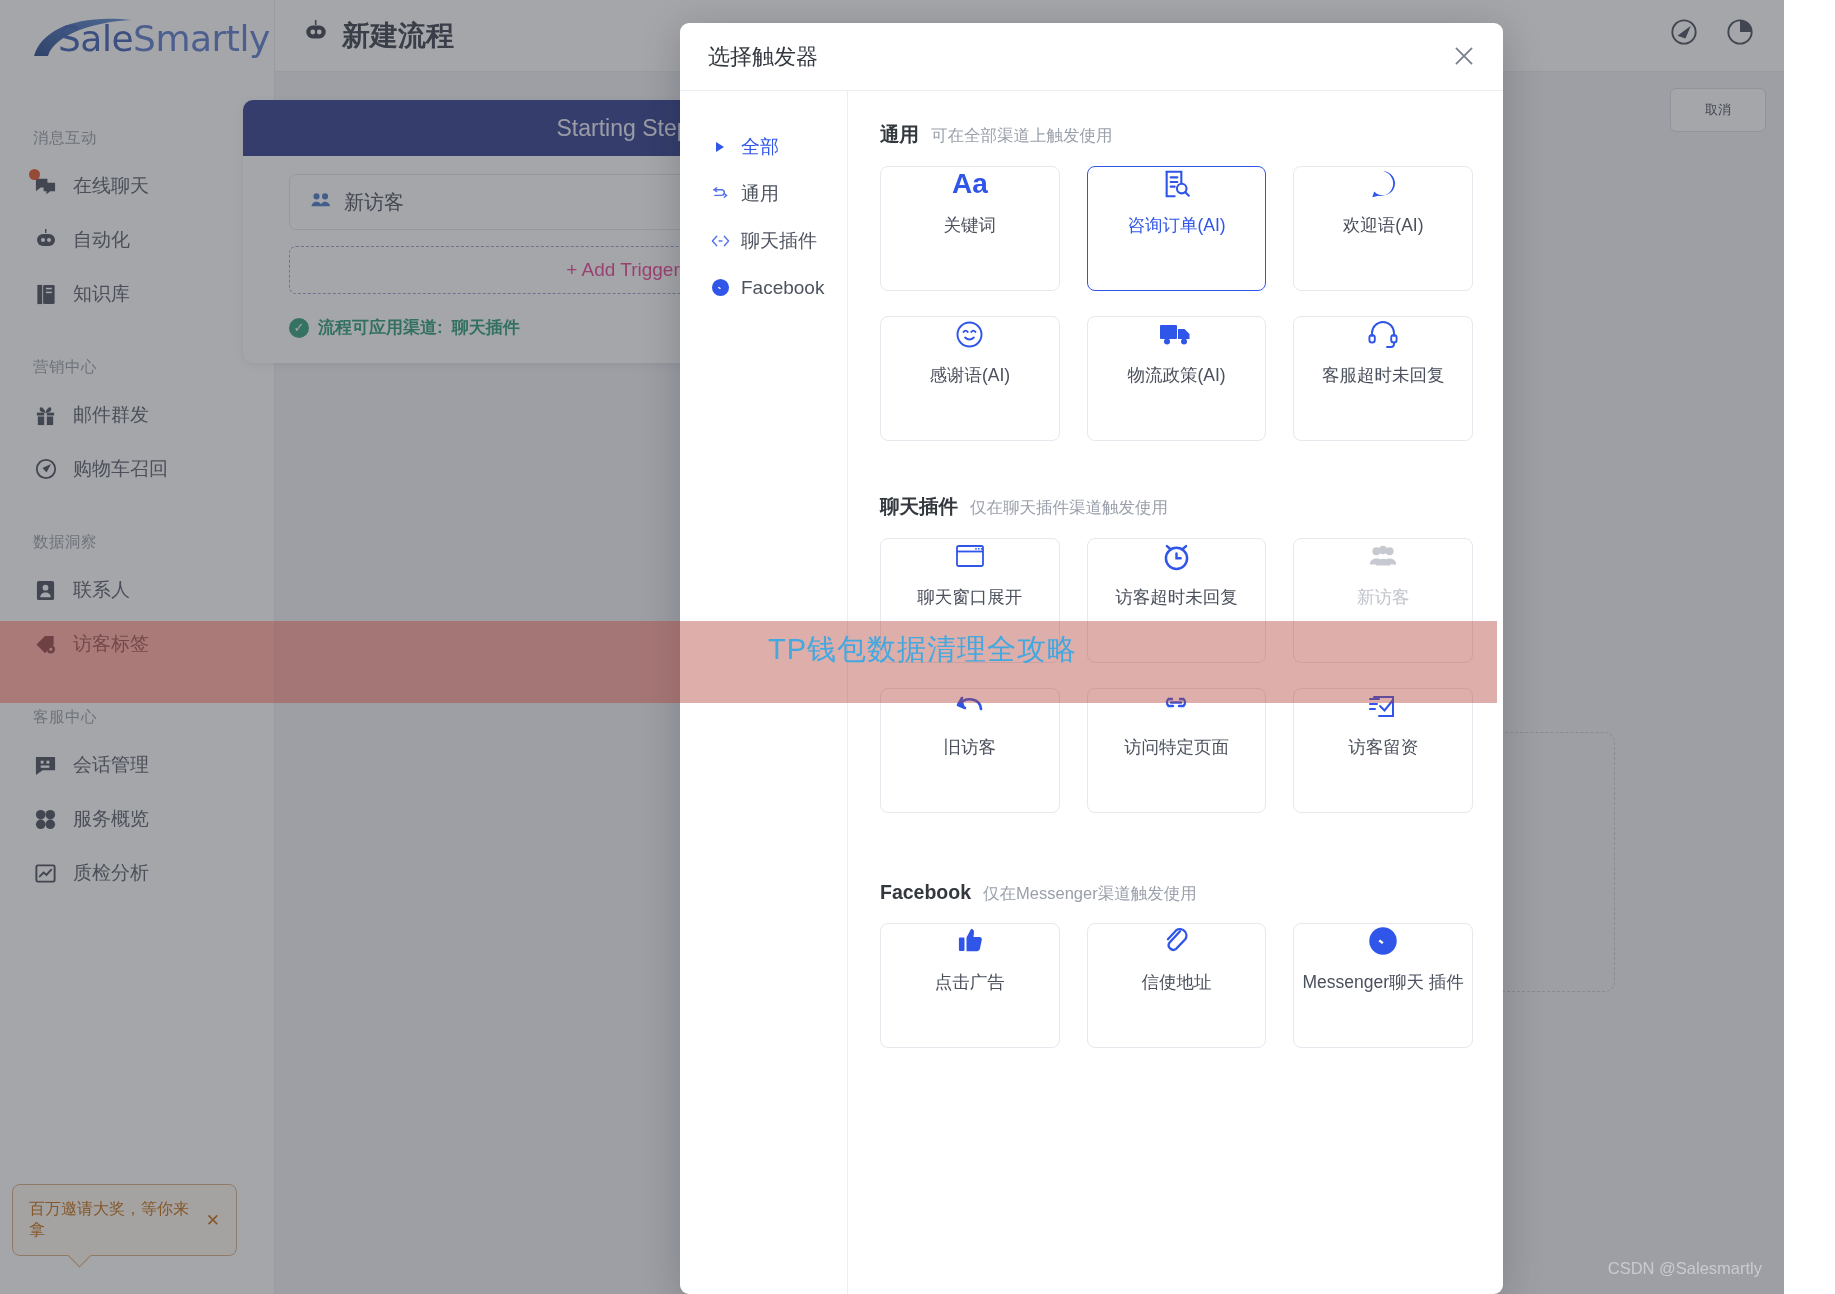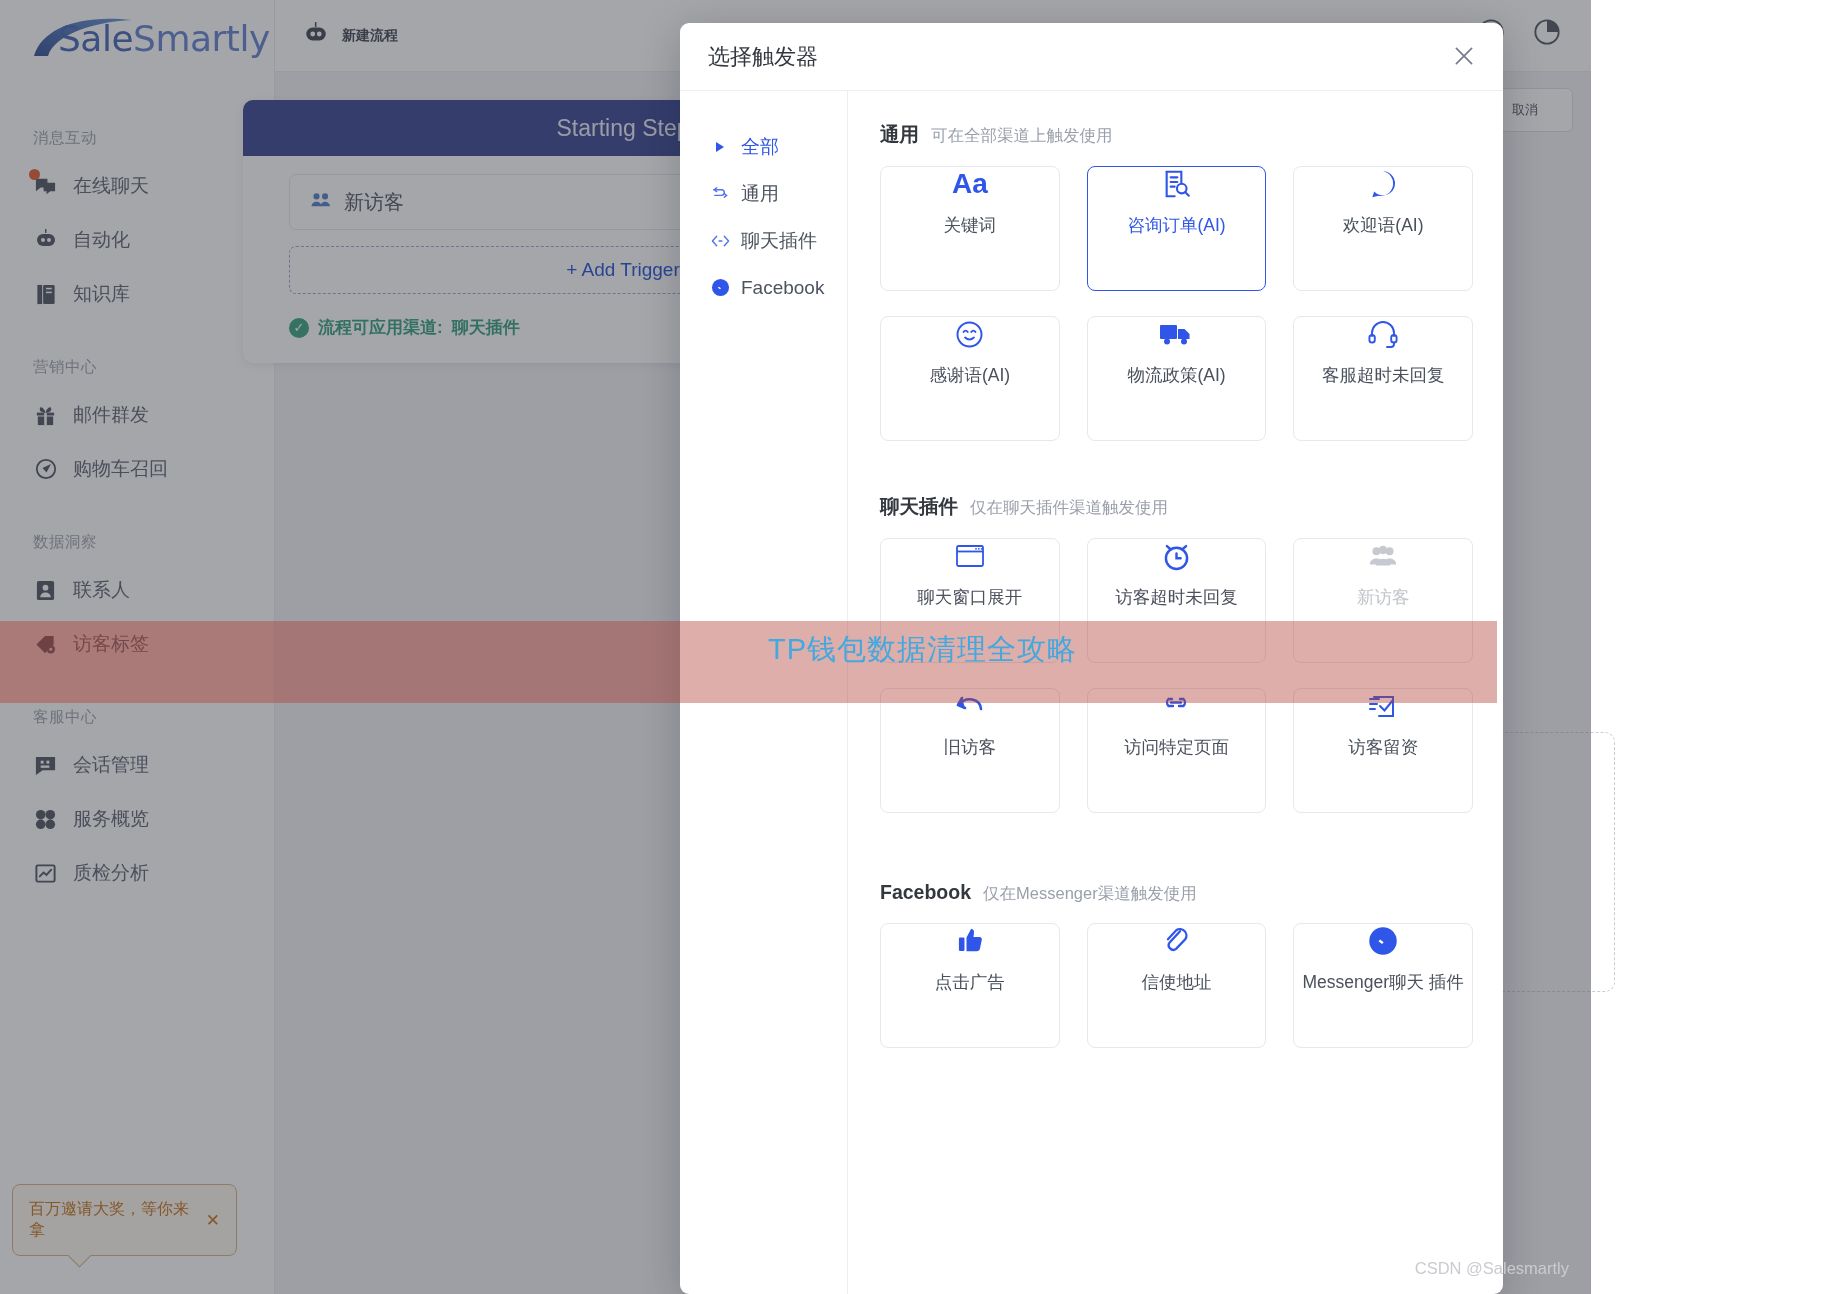--- a/index.html
+++ b/index.html
@@ -2,21 +2,21 @@
 <html><head>
 <meta charset="utf-8">
 <style>
   * { box-sizing: border-box; margin: 0; padding: 0; }
   html, body {
     width: 1835px; height: 1294px;
     font-family: "Liberation Sans", "DejaVu Sans", sans-serif;
     overflow: hidden;
     background: #ffffff;
   }
-  #root { position: relative; width: 1591px; height: 1294px; }
+  #root { position: relative; width: 1784px; height: 1294px; }
 
   
   .app-bg { position: absolute; inset: 0; background: #f5f6f8; }
 
   .sidebar {
     position: absolute; left: 0; top: 0; width: 275px; height: 1294px;
     background: #ffffff; border-right: 1px solid #e9ebf0;
   }
   .logo-wrap { position: relative; height: 92px; padding: 16px 0 0 30px; }
   .logo-swoosh {
@@ -51,21 +51,21 @@
   }
 
   
   .topbar {
     position: absolute; left: 275px; top: 0; right: 0; height: 72px;
     background: #ffffff; border-bottom: 1px solid #e9ebf0;
     display: flex; align-items: center; padding-left: 28px;
   }
   .topbar-title {
     display: flex; align-items: center; gap: 13px;
-    font-size: 14px; font-weight: bold; color: #3c4250;
+    font-size: 28px; font-weight: bold; color: #3c4250;
   }
   .topbar-icons {
     position: absolute; right: 30px; top: 18px;
     display: flex; gap: 28px; align-items: center; color: #4a5160;
   }
 
   .canvas {
     position: absolute; left: 275px; top: 72px; right: 0; bottom: 0;
     background: #f2f3f6;
   }
@@ -89,21 +89,21 @@
   .flow-card-body { padding: 18px 46px 24px 46px; }
   .flow-chip {
     border: 1px solid #e4e6ec; border-radius: 7px; height: 56px;
     display: flex; align-items: center; gap: 12px; padding: 0 20px;
     font-size: 20px; color: #4c5260; background: #fff;
   }
   .flow-chip .tri { color: #4f7cc9; }
   .add-trigger {
     margin-top: 16px; height: 48px; border: 1px dashed #9aa4cf;
     border-radius: 7px; display: flex; align-items: center;
-    justify-content: center; font-size: 19px; color: #1d4ed8;
+    justify-content: center; font-size: 19px; color: #ec4899;
     cursor: pointer;
   }
   .flow-note {
     margin-top: 22px; display: flex; align-items: center; gap: 9px;
     font-size: 17px; color: #2f9e7e; font-weight: bold;
   }
   .flow-note .ck {
     width: 20px; height: 20px; border-radius: 50%; background: #34a07f;
     display: flex; align-items: center; justify-content: center;
     color: #fff; font-size: 13px;

